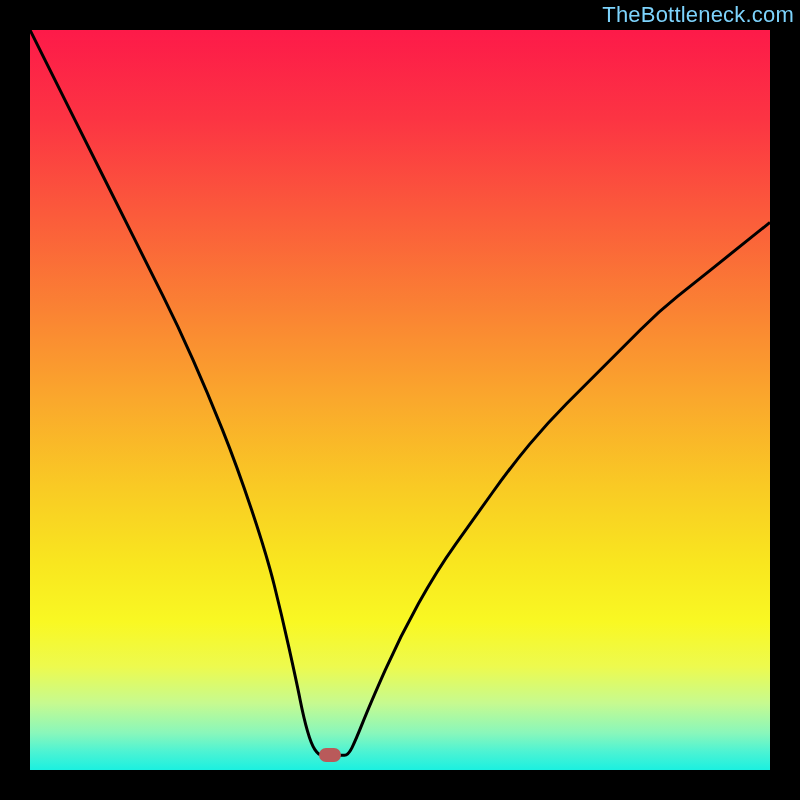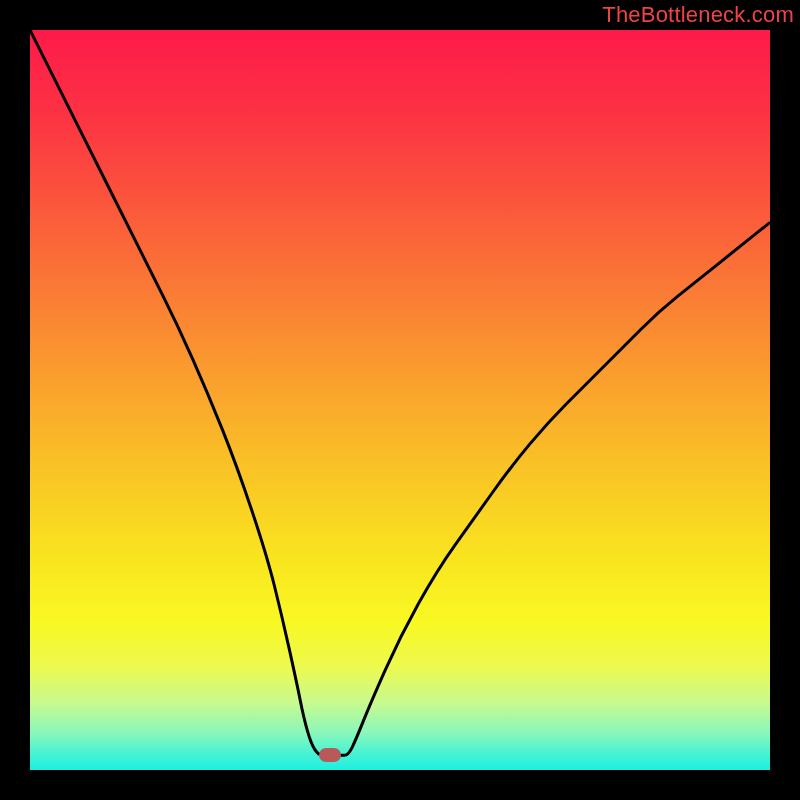--- a/index.html
+++ b/index.html
@@ -43,21 +43,21 @@
     position: absolute;
     width: 22px;
     height: 14px;
     border-radius: 7px;
     transform: translate(-50%, -50%);
   }
   .attribution {
     position: absolute;
     top: 2px;
     right: 6px;
-    color: #ef4444;
+    color: #7dd3fc;
     font-size: 22px;
     font-weight: 500;
     letter-spacing: 0.2px;
     margin-left: 19px;
   }
 </style>
 </head>
 <body>
 
 <div class="outer">

